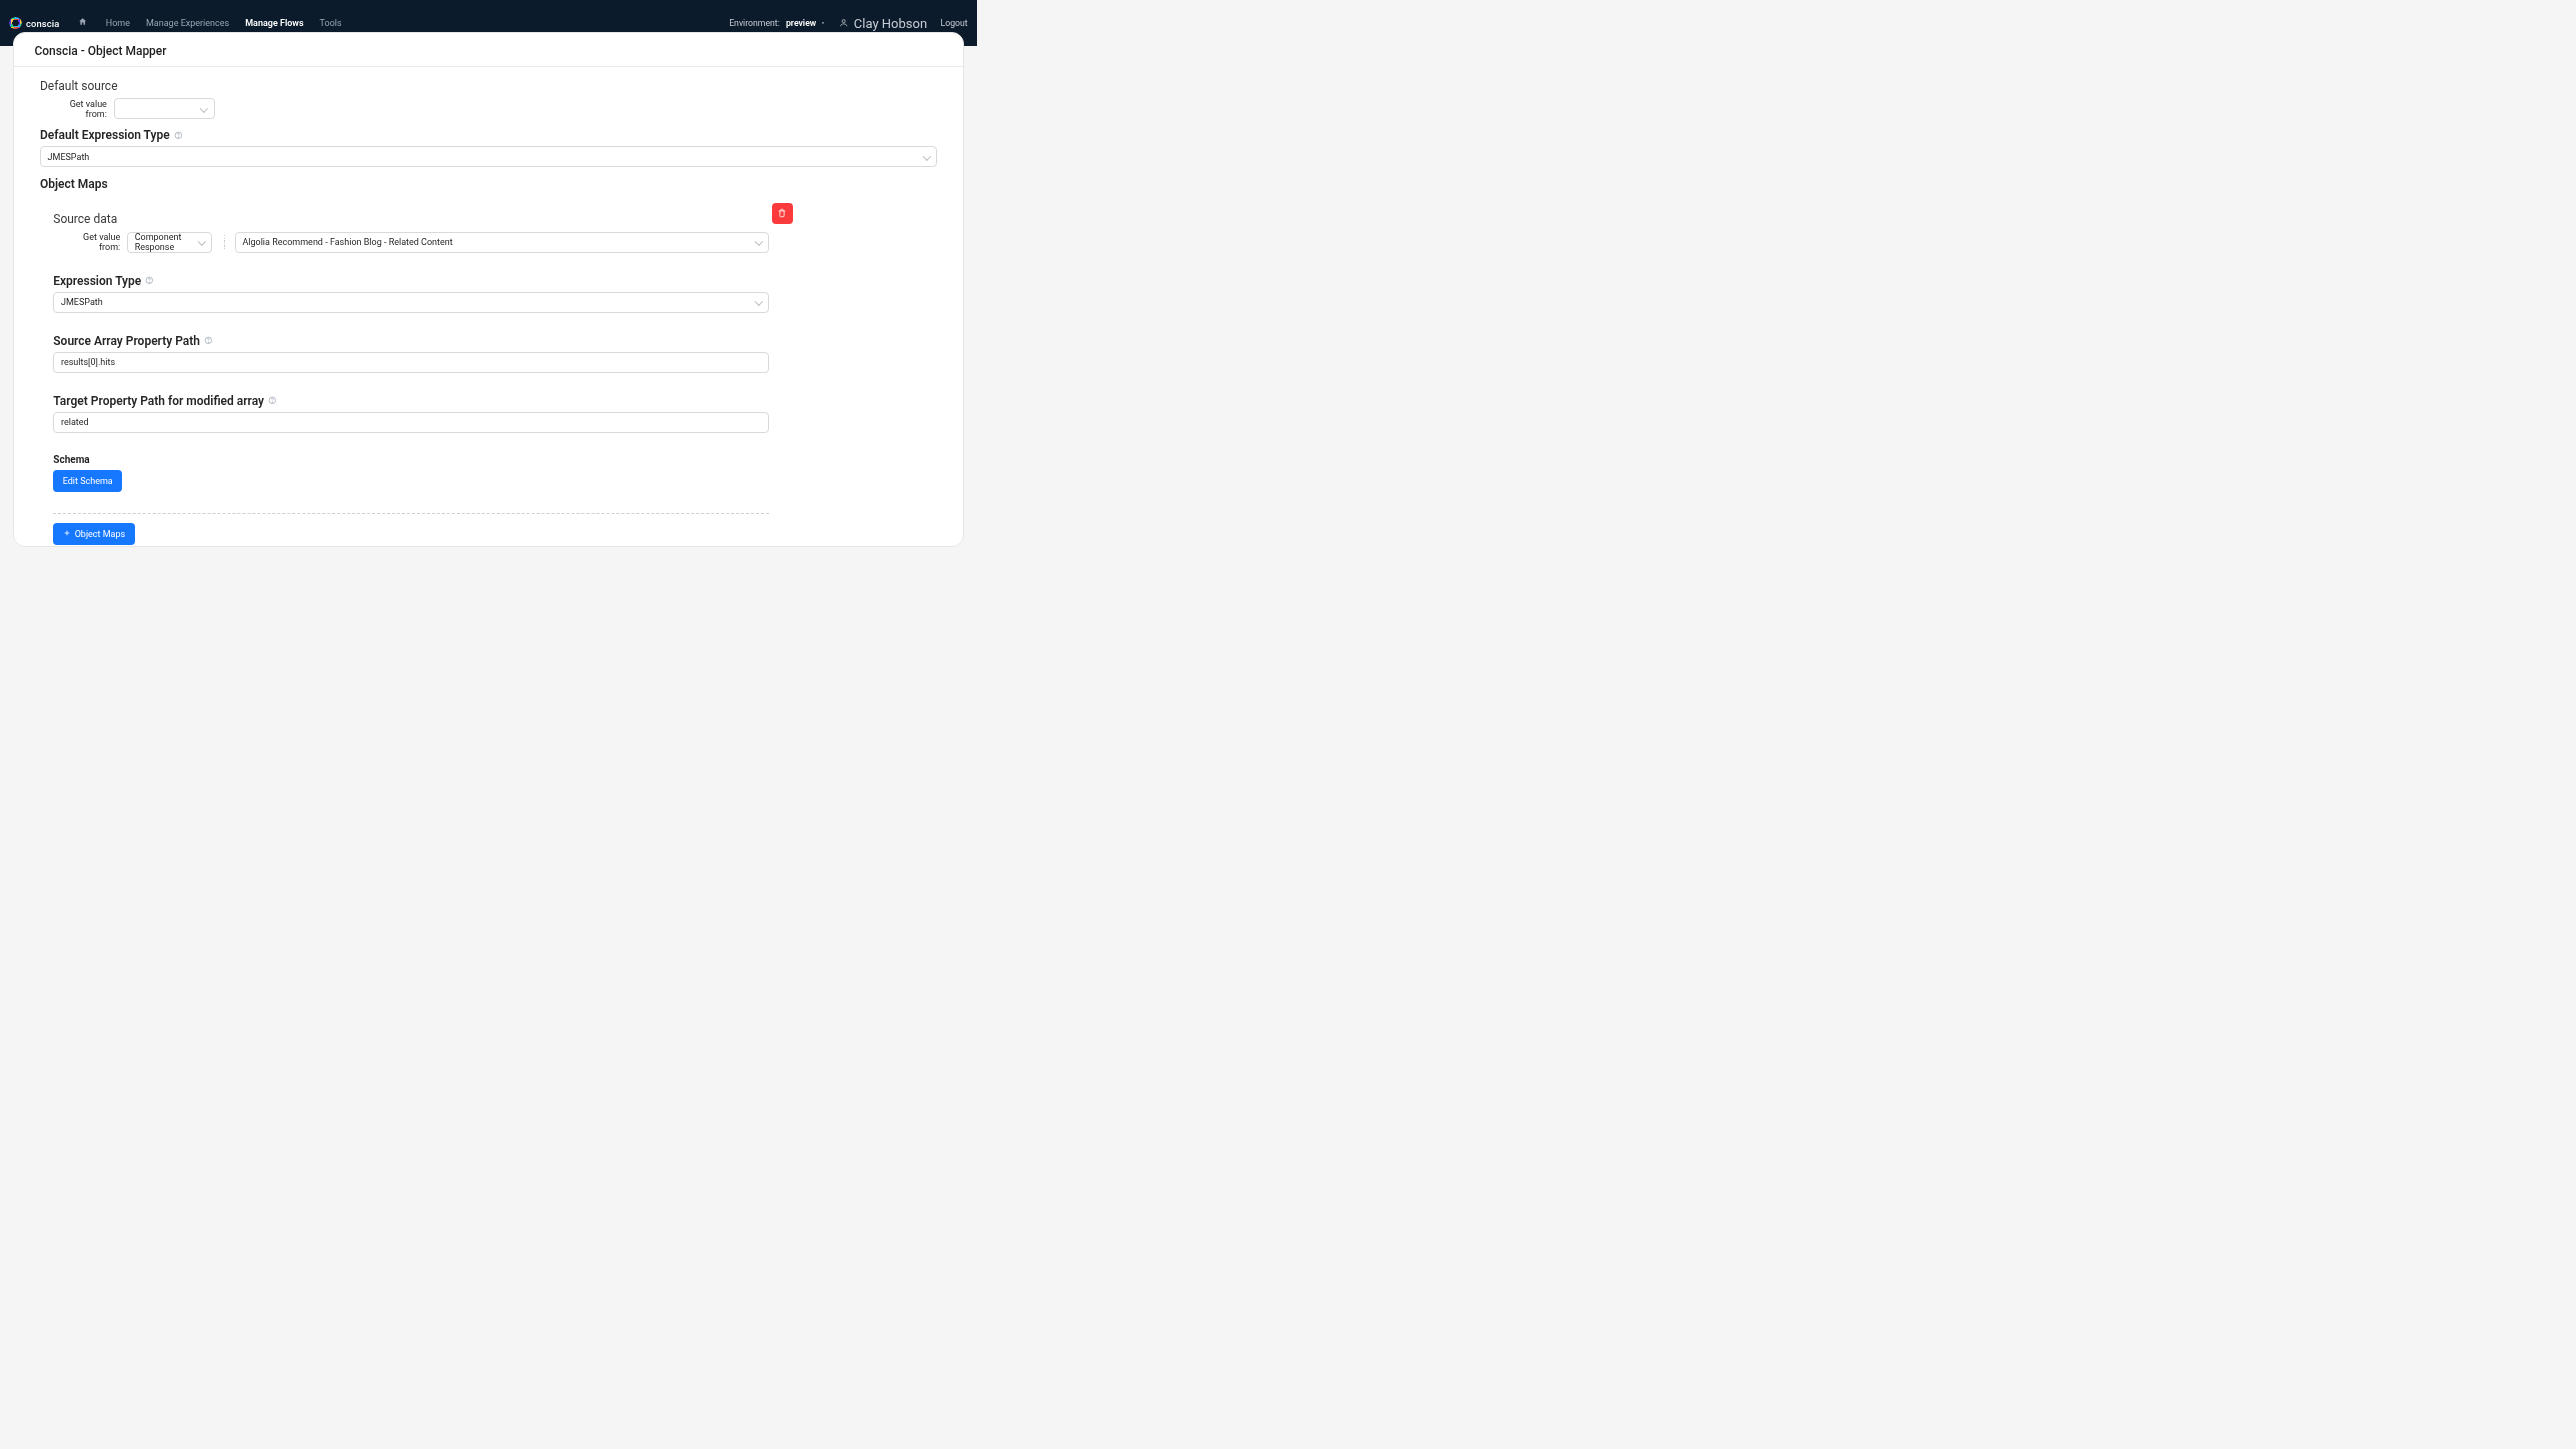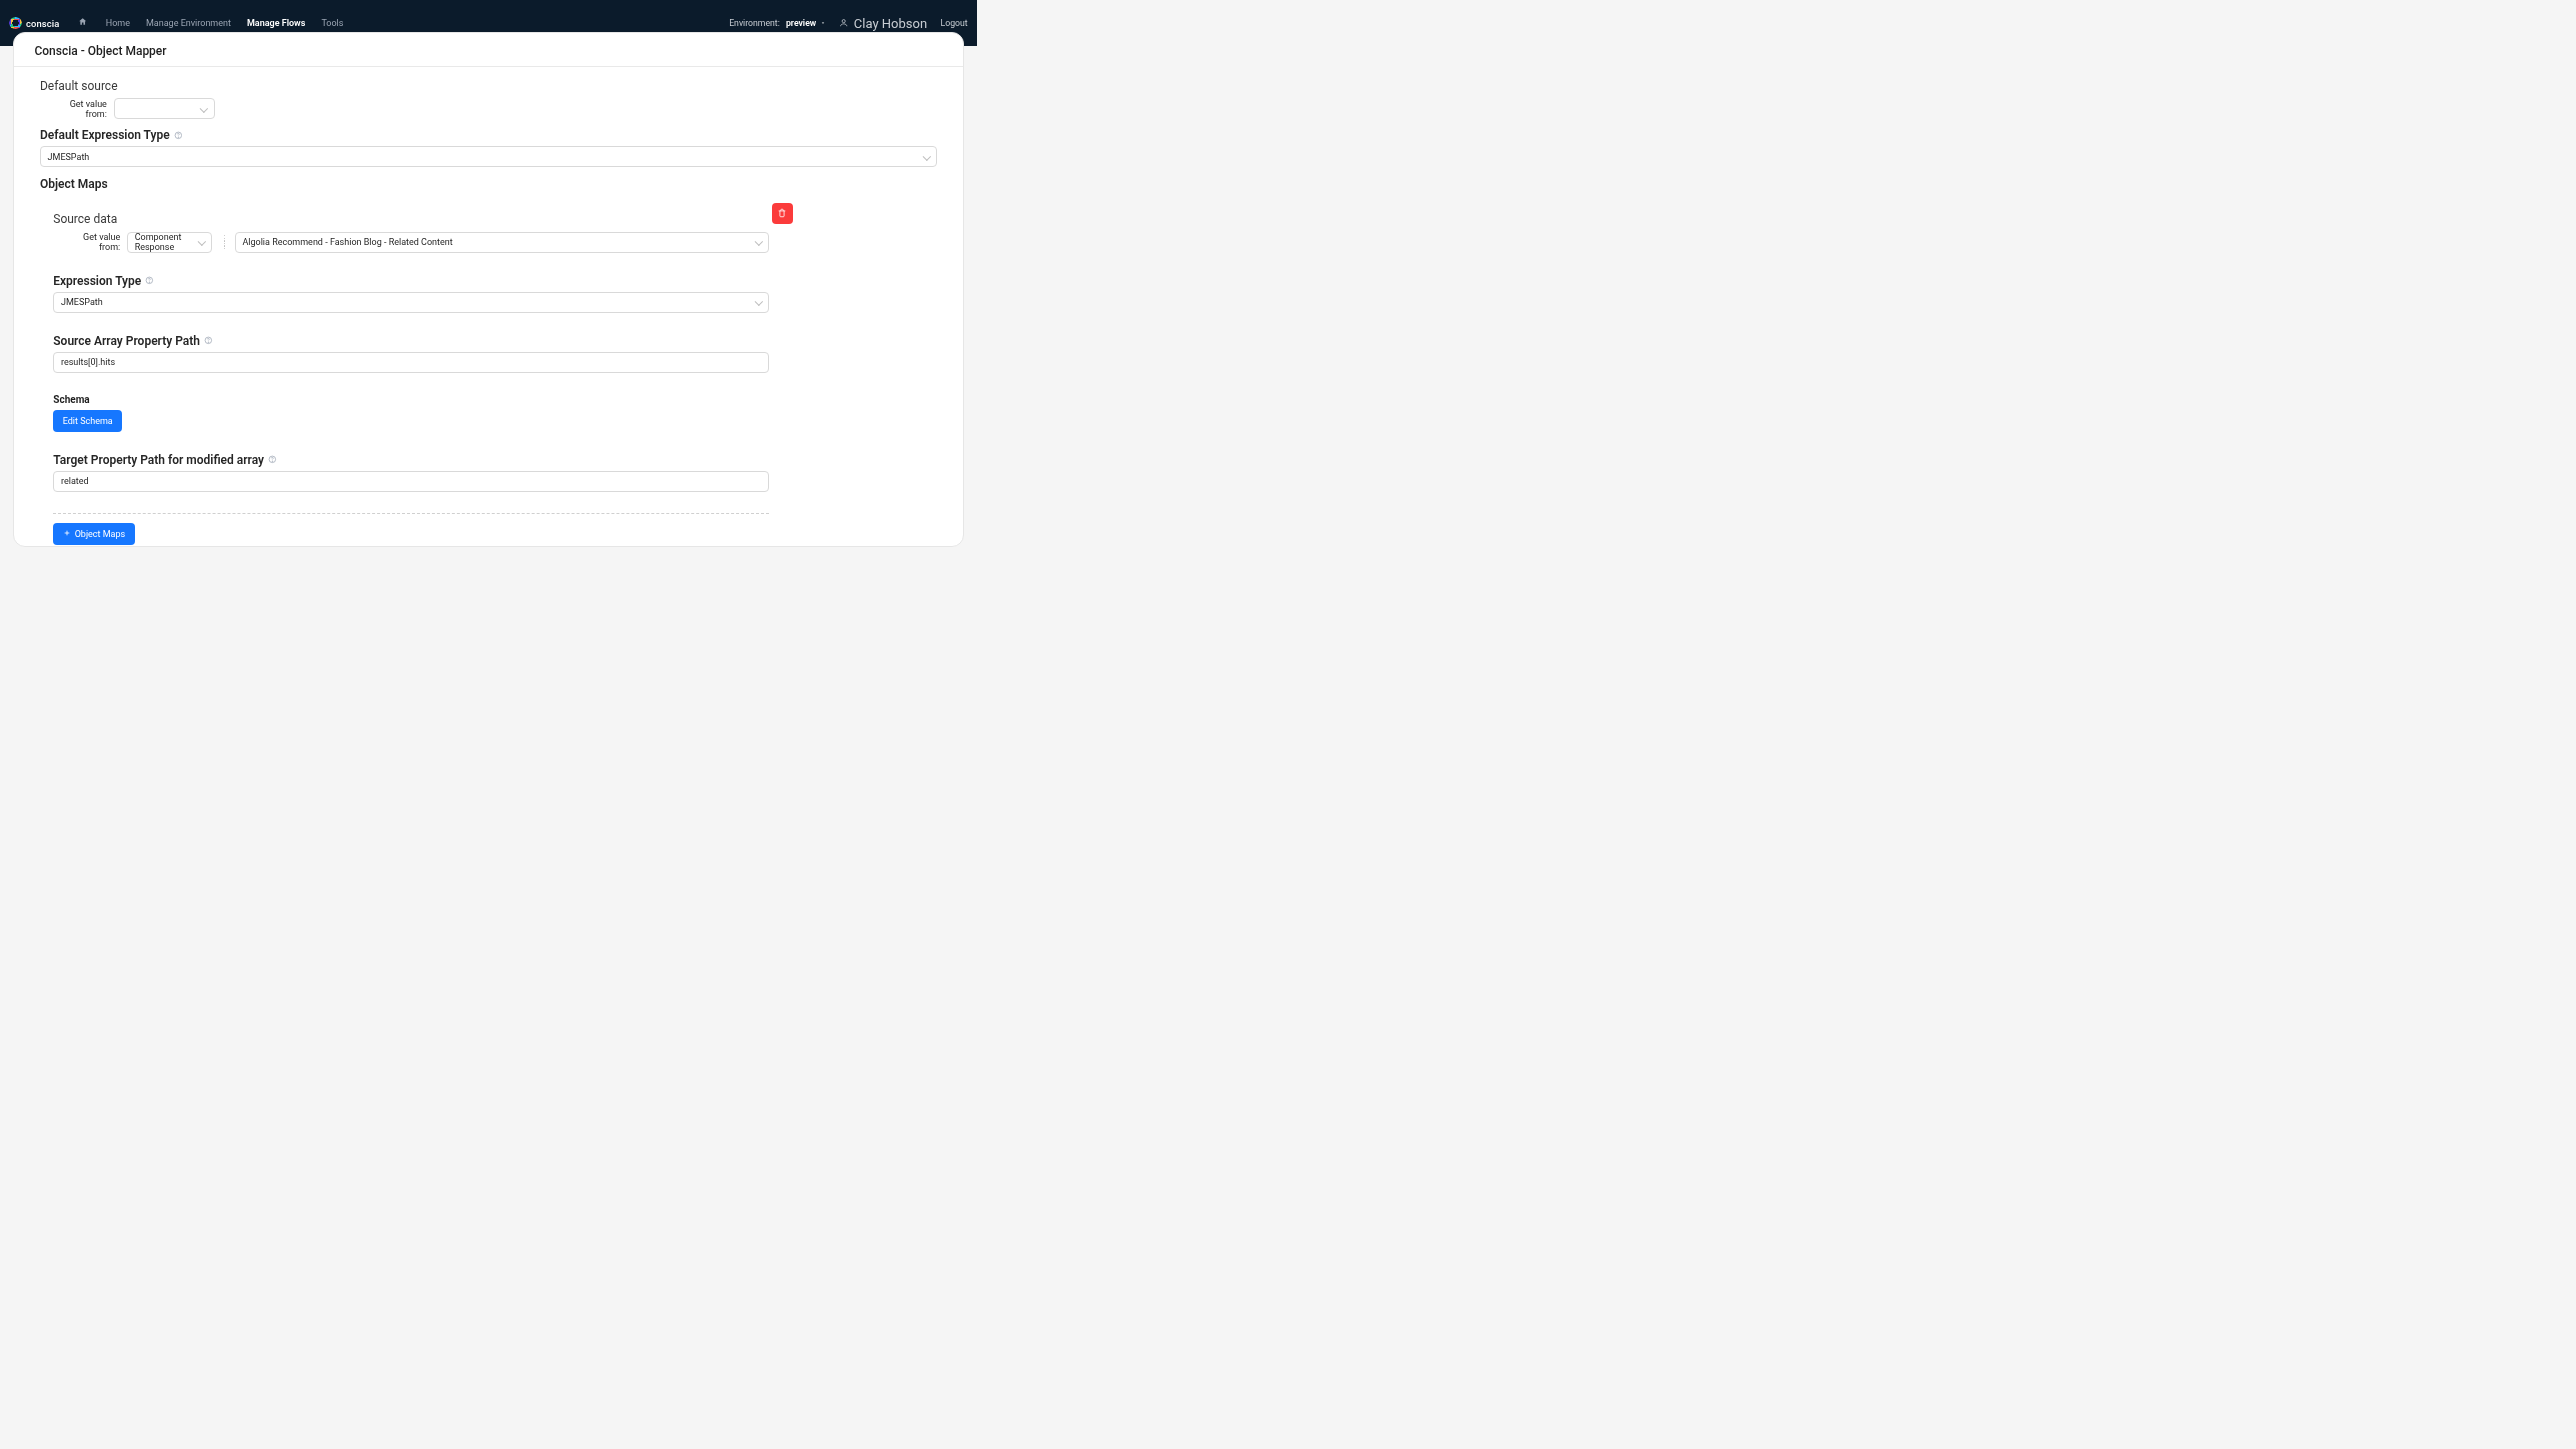--- a/index.html
+++ b/index.html
@@ -175,21 +175,21 @@
   <div class="navlinks">
     <div class="navlink">
       <span class="home-ic">
         <svg width="9.4" height="9.4" viewBox="0 0 24 24" fill="#9aa4b2">
             <path d="M12 3l9 8h-3v9h-4v-6h-4v6H6v-9H3z"></path>
           </svg>
       </span>
       <span>Home</span>
     </div>
     <div class="navlink">
-      <span>Manage Environment</span>
+      <span>Manage Experiences</span>
     </div>
     <div class="navlink active">
       <span>Manage Flows</span>
     </div>
     <div class="navlink">
       <span>Tools</span>
     </div>
   </div>
   <div class="nav-spacer"></div>
   <div class="env">
@@ -306,40 +306,40 @@
                 <circle cx="12" cy="17" r=".8" fill="#9aa4b2"></circle>
               </svg>
           </span>
         </div>
         <div class="input wide-input">
           <input type="text" value="results[0].hits" style="">
         </div>
       </div>
 
       <div class="subfield">
-        <div class="schema-label">Schema</div>
-        <button class="btn btn-primary">
-          <span>Edit Schema</span>
-        </button>
-      </div>
-
-      <div class="subfield">
         <div class="field-label">
           <span>Target Property Path for modified array</span>
           <span class="help-ic">
             <svg width="8.7" height="8.7" viewBox="0 0 24 24" fill="none" stroke="#9aa4b2" stroke-width="2">
                 <circle cx="12" cy="12" r="9"></circle>
                 <path d="M9.5 9a2.5 2.5 0 115 0c0 1.5-2.5 2-2.5 3.5"></path>
                 <circle cx="12" cy="17" r=".8" fill="#9aa4b2"></circle>
               </svg>
           </span>
         </div>
         <div class="input wide-input">
           <input type="text" value="related" style="">
         </div>
+      </div>
+
+      <div class="subfield">
+        <div class="schema-label">Schema</div>
+        <button class="btn btn-primary">
+          <span>Edit Schema</span>
+        </button>
       </div>
 
       <hr class="dashed-divider">
     </div>
 
     <div class="add-row" style="margin-left:13.4px;">
       <button class="btn btn-primary">
         <span>
           <svg width="8" height="8" viewBox="0 0 24 24" fill="none" stroke="#fff" stroke-width="2.5">
               <path d="M12 5v14M5 12h14"></path>

